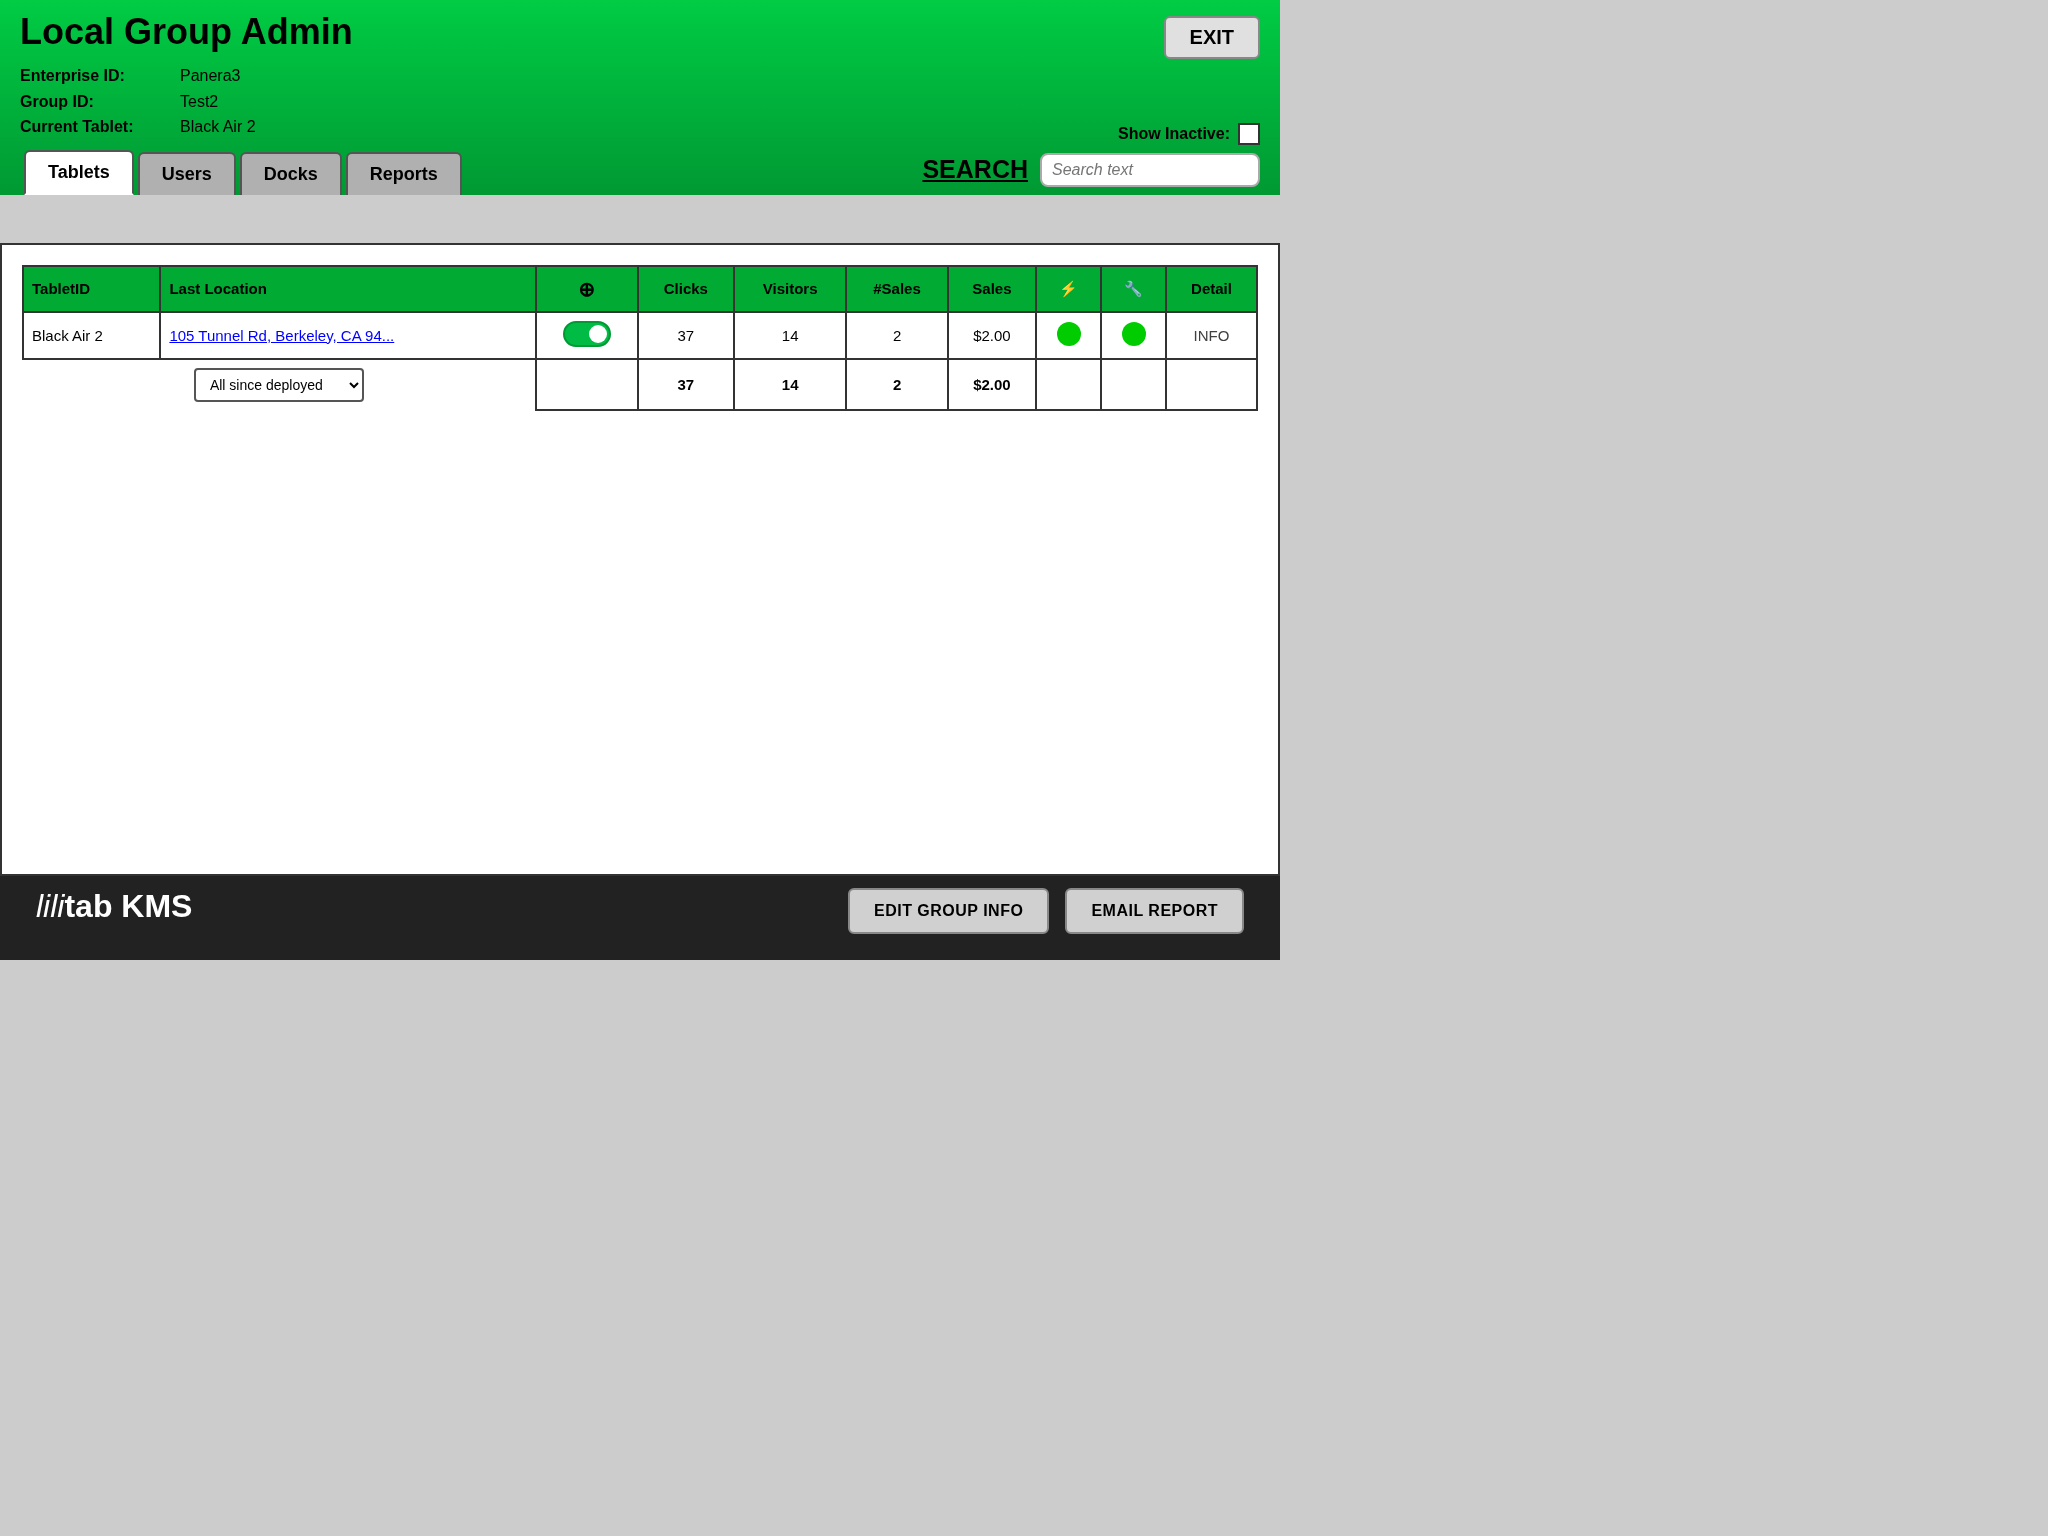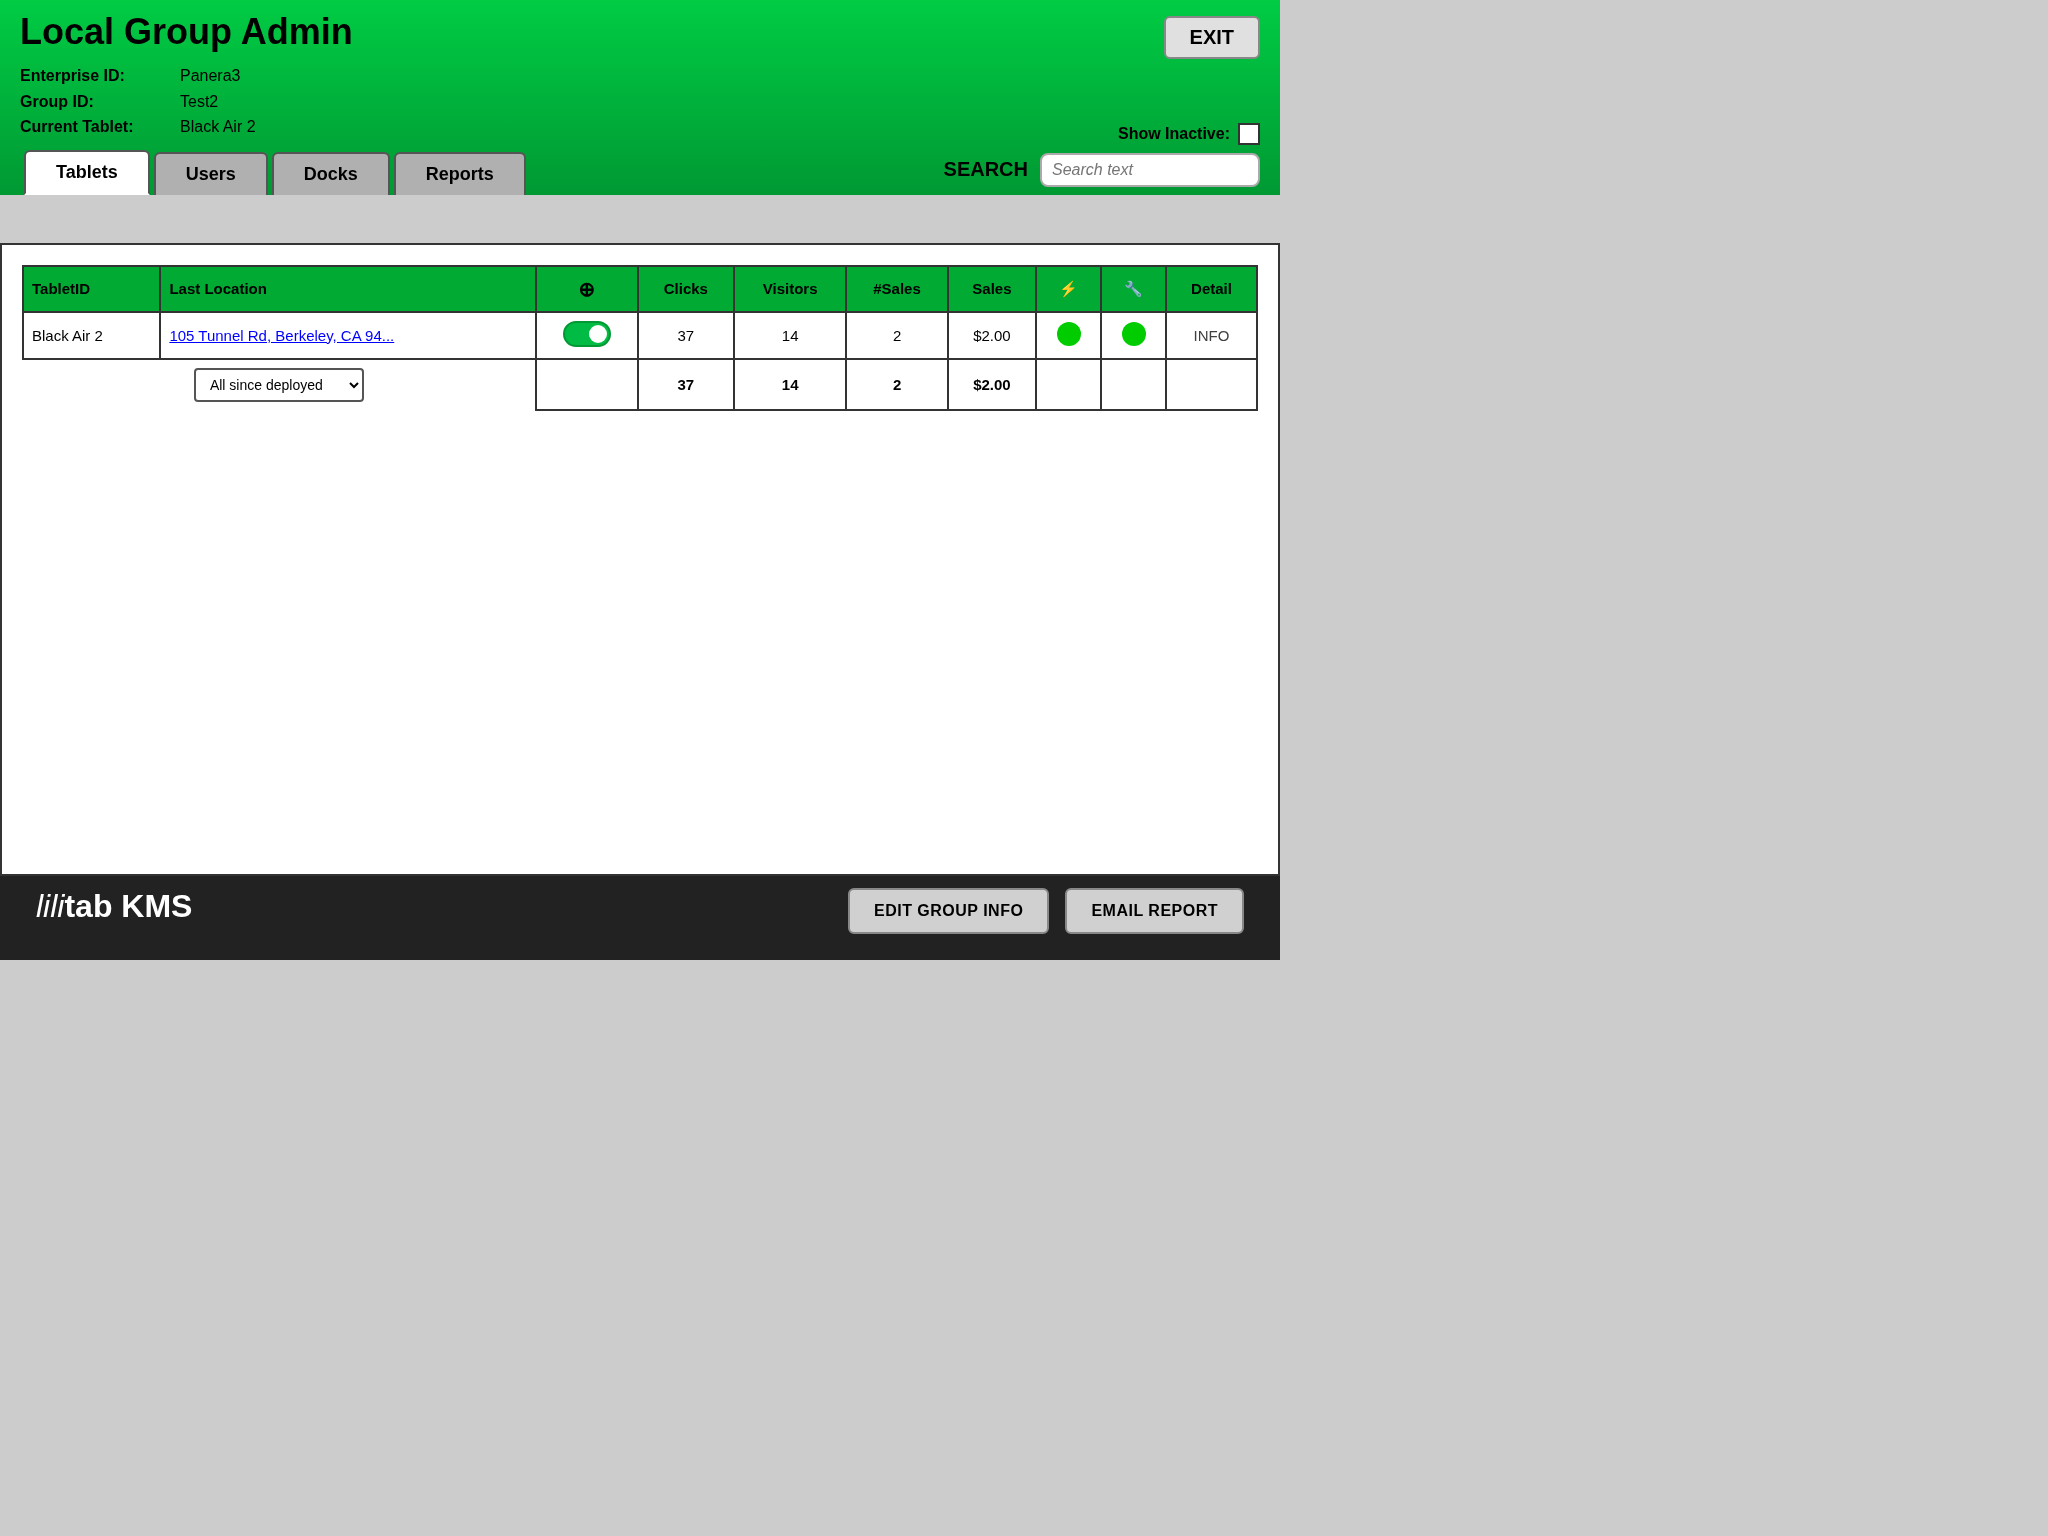--- a/index.html
+++ b/index.html
@@ -79,43 +79,44 @@
       display: flex;
       align-items: center;
       justify-content: flex-end;
       gap: 12px;
       padding-bottom: 0;
       position: absolute;
       right: 20px;
       bottom: 8px;
     }
     .search-label {
-      font-size: 20px;
-      font-weight: bold;
+      font-size: 25px;
+      font-weight: bold;
+      text-decoration: underline;
     }
     .search-input {
       width: 220px;
       padding: 6px 10px;
       font-size: 16px;
       border: 2px solid #aaa;
       border-radius: 8px;
       background: white;
       color: #888;
       font-style: italic;
     }
 
     
     .tabs-row {
       display: flex;
       align-items: flex-end;
       margin-top: 10px;
       padding-left: 4px;
     }
     .tab {
-      padding: 10px 30px;
+      padding: 10px 22px;
       font-size: 18px;
       font-weight: bold;
       border: 2px solid #555;
       border-bottom: none;
       border-radius: 6px 6px 0 0;
       cursor: pointer;
       margin-right: 4px;
       background: #b0b0b0;
       color: #000;
     }

